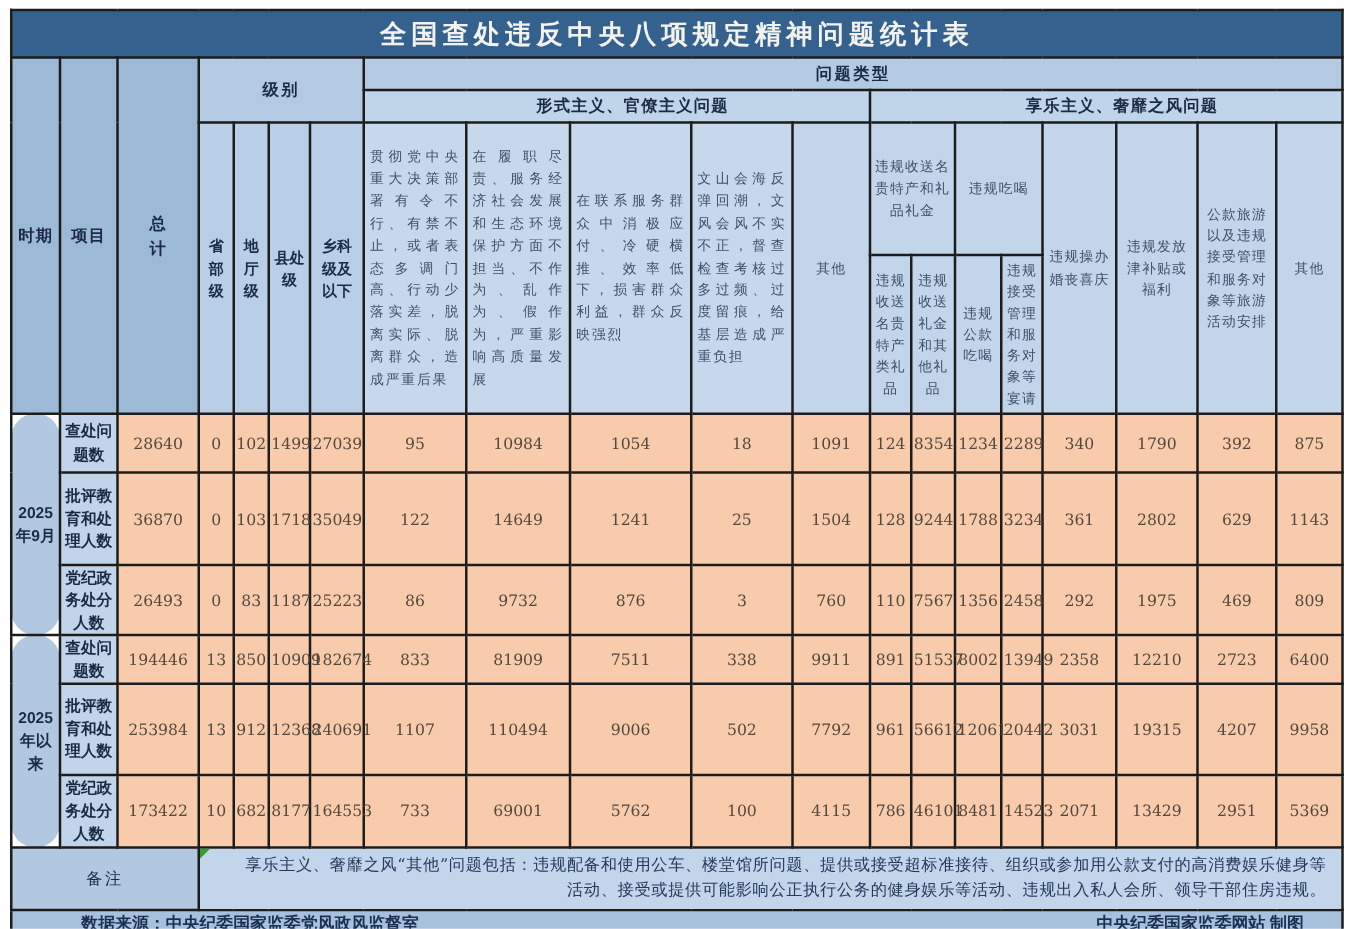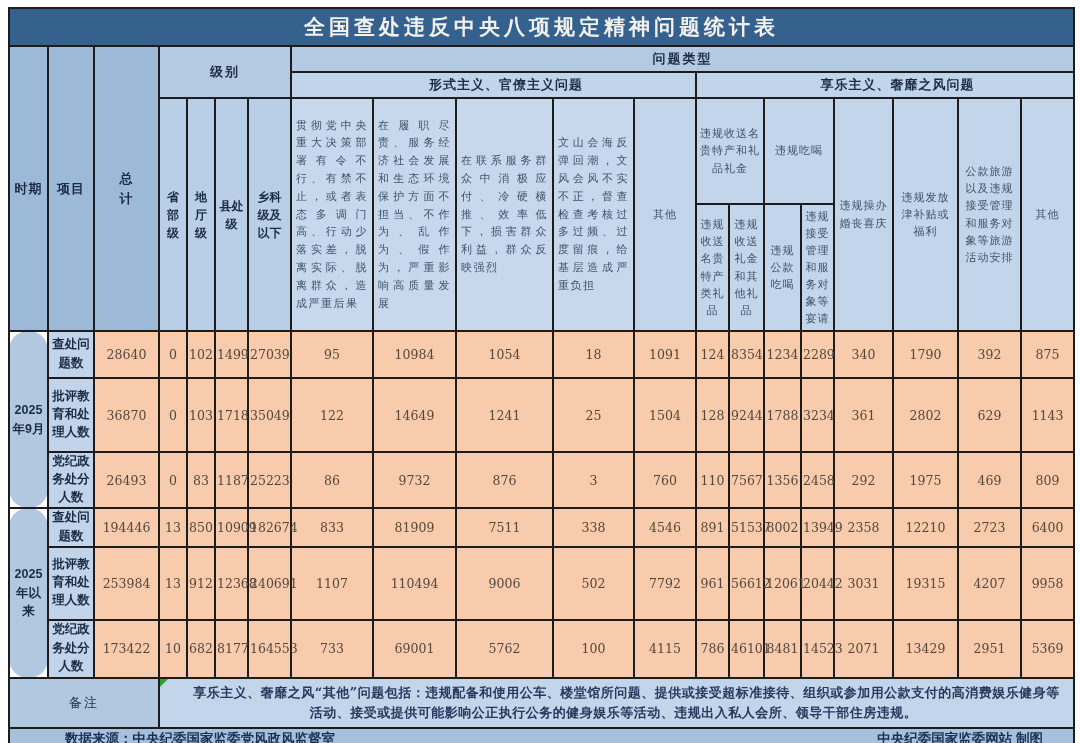--- a/index.html
+++ b/index.html
@@ -46,28 +46,28 @@
   .lev{background:var(--c-level);font-family:"Liberation Sans","DejaVu Sans",sans-serif;
       font-weight:bold;font-size:12px;line-height:1.5;padding:0 3px;}
   .desc{background:var(--c-head-desc);color:var(--c-desc-text);
       font-size:11px;line-height:1.62;letter-spacing:1.5px;
       text-align:justify;padding:5px 4px;}
   .sub{background:var(--c-head-sub);color:var(--c-desc-text);
       font-size:11px;line-height:1.55;letter-spacing:1px;padding:2px 2px;margin-left:12px;}
   .narrow-wrap{display:inline-block;width:16px;line-height:1.5;}
   .num{background:var(--c-data);color:var(--c-num-text);
       font-size:12.5px;white-space:nowrap;padding:0 1px;}
-  .rowlab{background:var(--c-rowlab);font-family:Liberation Mono, monospace;
+  .rowlab{background:var(--c-rowlab);font-family:Liberation Serif, serif;
       font-weight:bold;font-size:12.5px;line-height:1.45;padding:0 3px;}
   .period{background:var(--c-period);font-family:"Liberation Sans","DejaVu Sans",sans-serif;
       font-weight:bold;font-size:12.5px;line-height:1.5;padding:0 2px;border-radius:19px;}
   .remark-label{background:var(--c-period);font-family:"Liberation Sans","DejaVu Sans",sans-serif;
       font-weight:normal;font-size:13px;letter-spacing:2px;height:42px;}
-  .remark-body{background:var(--c-head-sub);position:relative;text-align:center;
-      padding:4px 12px 4px 6px;font-weight:bold;}
+  .remark-body{background:var(--c-head-sub);position:relative;text-align:right;
+      padding:4px 12px 4px 6px;}
   .remark-text{font-size:13px;line-height:1.55;color:var(--c-remark-text);
       text-indent:2em;letter-spacing:0.5px;}
   .flag{position:absolute;top:0;left:0;width:0;height:0;
       border-top:8px solid var(--c-flag);border-right:8px solid transparent;}
   .footer-cell{background:var(--c-footer);height:22px;padding:0;}
   .footer-inner{display:flex;justify-content:space-between;align-items:center;
       padding:0 30px 0 55px;
       font-family:"Liberation Sans","DejaVu Sans",sans-serif;
       font-weight:bold;font-size:13.5px;color:var(--c-footer-text);}
 </style>
@@ -207,21 +207,21 @@
           <td class="rowlab">查处问题数</td>
           <td class="num">194446</td>
           <td class="num">13</td>
           <td class="num">850</td>
           <td class="num">10909</td>
           <td class="num">182674</td>
           <td class="num">833</td>
           <td class="num">81909</td>
           <td class="num">7511</td>
           <td class="num">338</td>
-          <td class="num">4546</td>
+          <td class="num">9911</td>
           <td class="num">891</td>
           <td class="num">51537</td>
           <td class="num">8002</td>
           <td class="num">13949</td>
           <td class="num">2358</td>
           <td class="num">12210</td>
           <td class="num">2723</td>
           <td class="num">6400</td>
         </tr>
         <tr style="height: 73px;">

